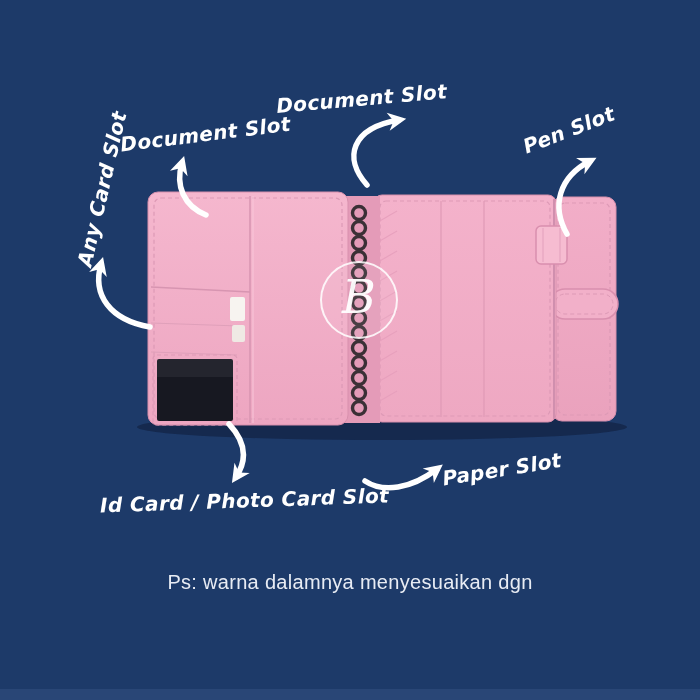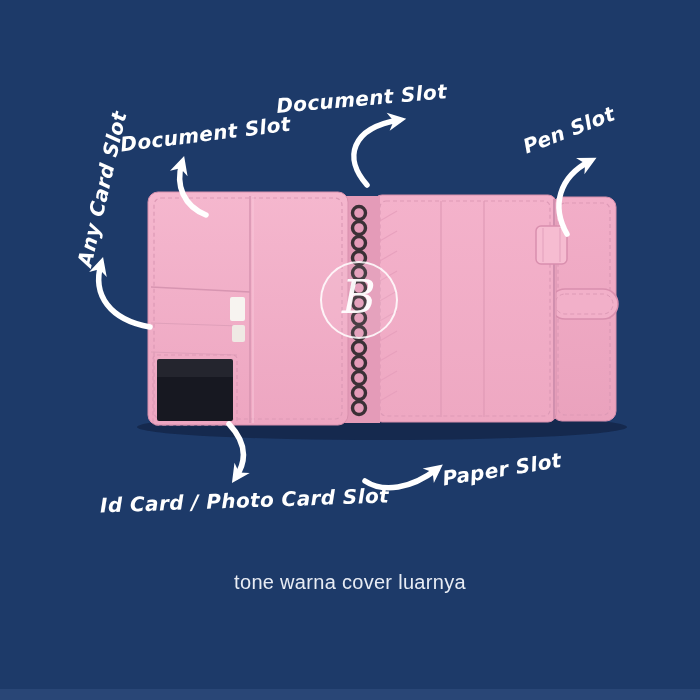--- a/index.html
+++ b/index.html
@@ -163,17 +163,17 @@
 
   <div class="hand-label" style="left:276px; top:88px; width:140px; transform:rotate(-5deg);">Document Slot</div>
 
   <div class="hand-label" style="left:519px; top:118px; width:100px; transform:rotate(-21deg);">Pen Slot</div>
 
   <div class="hand-label" style="left:442px; top:458px; width:110px; transform:rotate(-9deg);">Paper Slot</div>
 
   <div class="hand-label" style="left:100px; top:489px; width:260px; transform:rotate(-2deg);">Id Card / Photo Card Slot</div>
 
   <div class="caption">
-    <div>tone warna cover luarnya</div>
+    <div>Ps: warna dalamnya menyesuaikan dgn</div>
   </div>
 
   <div class="bottom-edge"></div>
 </div>
 
 </body></html>

